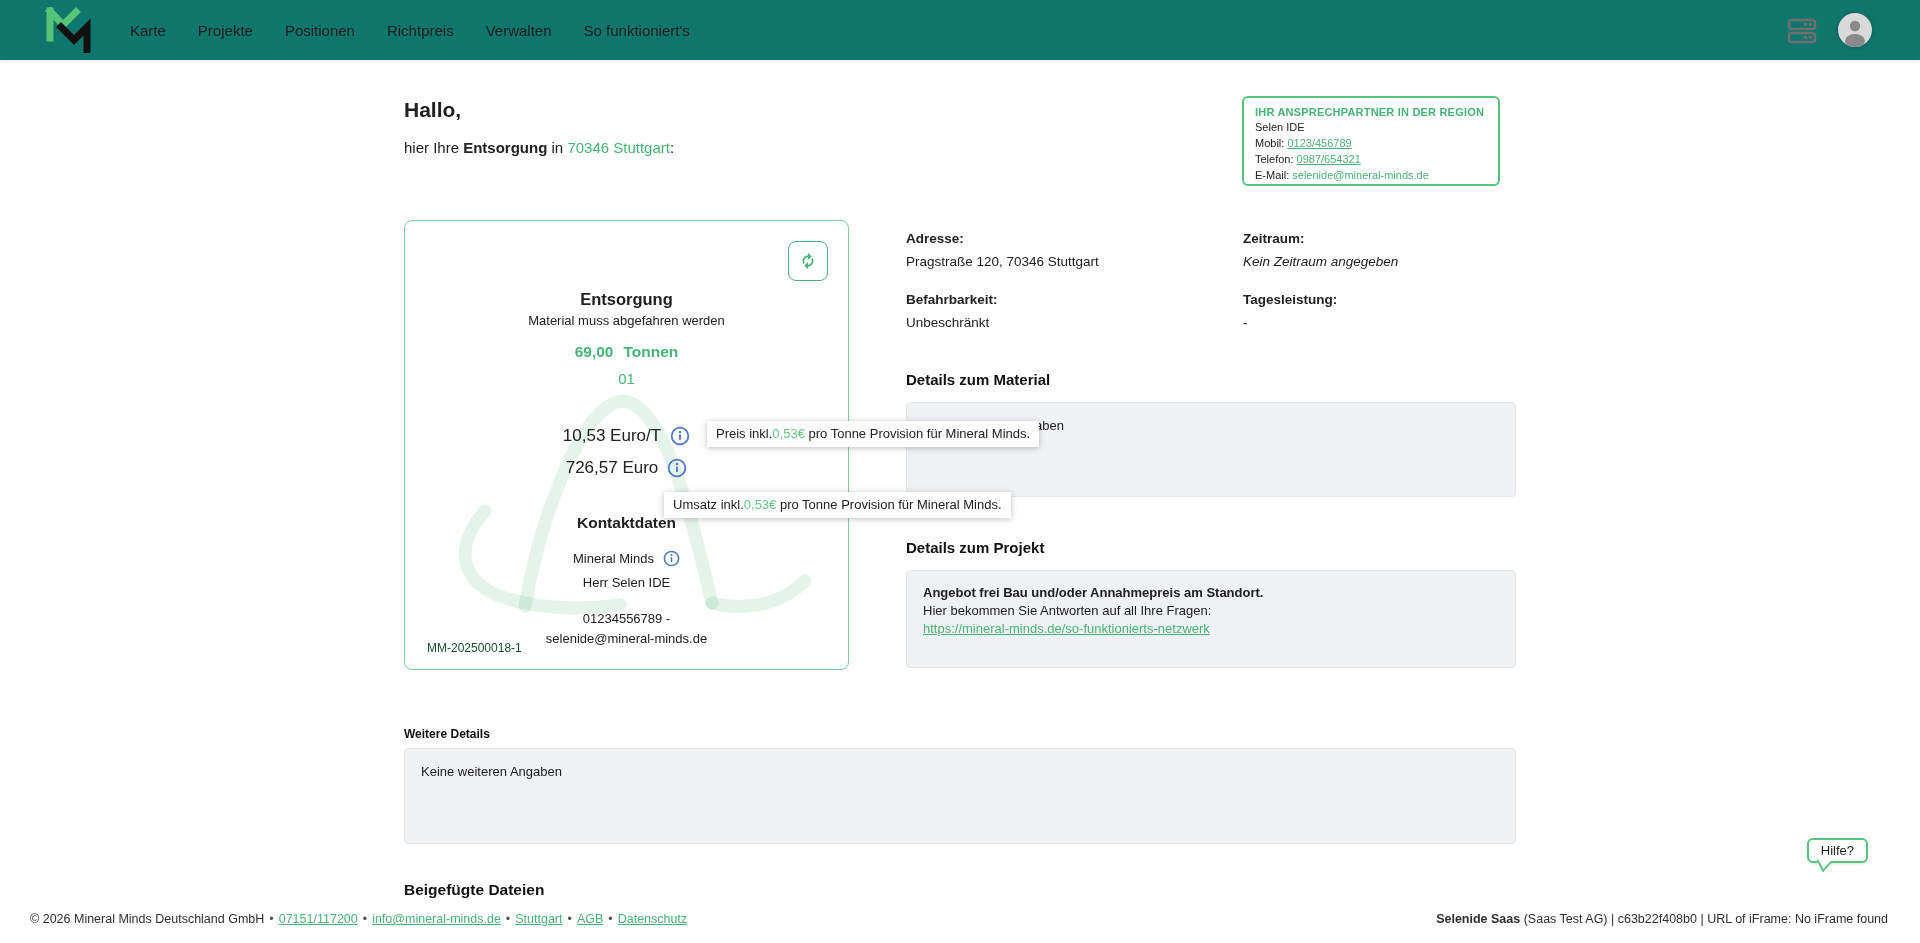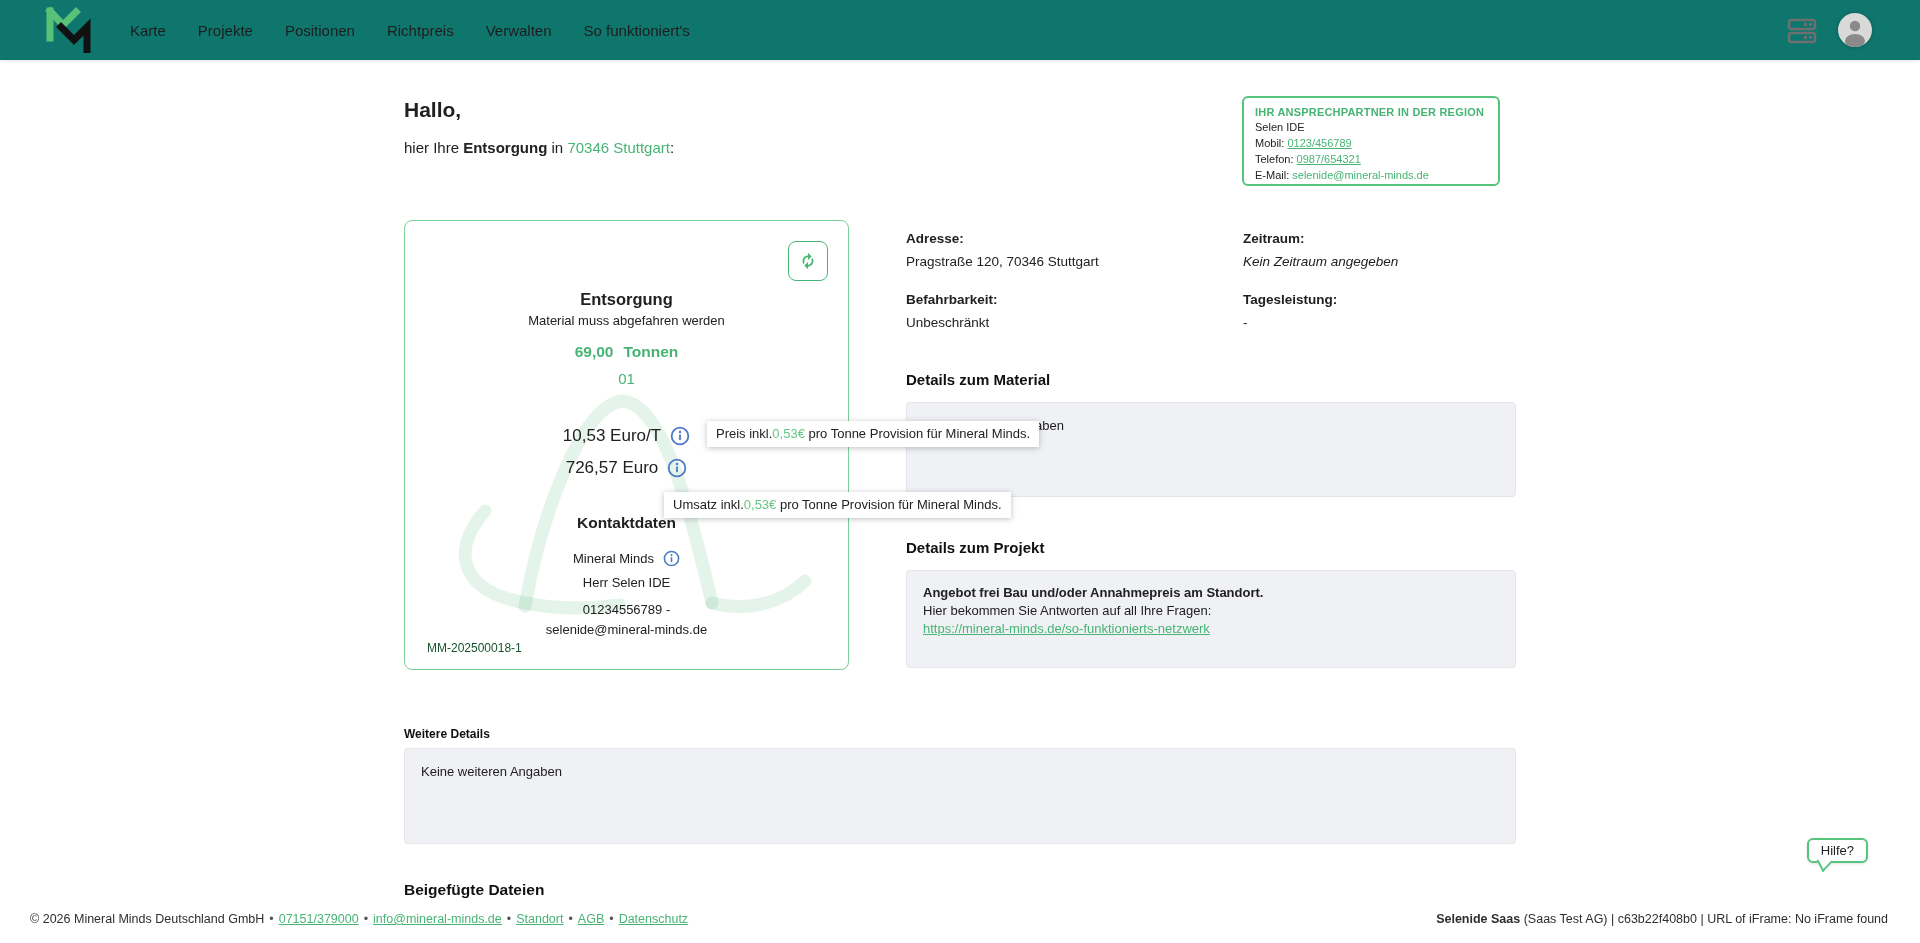--- a/index.html
+++ b/index.html
@@ -55,21 +55,21 @@
   .card .amt{margin-top:13px;font-size:15.5px;line-height:19px;font-weight:700;color:var(--accent);z-index:1;}
   .card .amt .unit{margin-left:10px;}
   .card .pos{margin-top:9px;font-size:15px;line-height:18px;color:var(--accent);z-index:1;}
   .price-row{display:flex;align-items:center;font-size:17px;line-height:21px;font-weight:500;z-index:1;}
   .pr1{margin-top:37px;}
   .pr2{margin-top:11px;}
   .info-icon{margin-left:9px;display:flex;cursor:pointer;}
   .card h3{margin-top:35px;font-size:15.5px;line-height:19px;font-weight:700;z-index:1;}
   .comp-row{margin-top:18px;display:flex;align-items:center;font-size:13px;line-height:16px;z-index:1;}
   .card .cline{font-size:13px;line-height:16px;z-index:1;}
-  .cl1{margin-top:8px;} .cl2{margin-top:11px;} .cl3{margin-top:4px;}
+  .cl1{margin-top:8px;} .cl2{margin-top:20px;} .cl3{margin-top:4px;}
   .ref{position:absolute;left:22px;bottom:14px;font-size:12px;color:#14532d;}
 
   
   .right-col{position:absolute;top:158px;left:502px;width:610px;}
   .right-col h3,.sec-title{font-size:15px;line-height:20px;font-weight:700;color:#111;}
   .pi-grid{margin-top:12px;display:grid;grid-template-columns:337px 1fr;row-gap:20px;}
   .fld .lbl{font-size:13.5px;font-weight:700;line-height:18px;margin-bottom:5px;}
   .fld .val{font-size:13.5px;line-height:18px;}
   .fld .val.it{font-style:italic;}
   .h-mat{margin-top:38px;}
@@ -258,18 +258,18 @@
   <div class="gray-box wd-box">
     <span>Keine weiteren Angaben</span>
   </div>
   <h3 class="bf-title sec-title">Beigefügte Dateien</h3>
 </main>
 
 <div class="help-bubble"><span>Hilfe?</span></div>
 
 <footer>
   <div class="f-left">
-    <span>© 2026 Mineral Minds Deutschland GmbH</span><span class="dot">•</span><a>07151/379000</a><span class="dot">•</span><a>info@mineral-minds.de</a><span class="dot">•</span><a>Standort</a><span class="dot">•</span><a>AGB</a><span class="dot">•</span><a>Datenschutz</a>
+    <span>© 2026 Mineral Minds Deutschland GmbH</span><span class="dot">•</span><a>07151/117200</a><span class="dot">•</span><a>info@mineral-minds.de</a><span class="dot">•</span><a>Stuttgart</a><span class="dot">•</span><a>AGB</a><span class="dot">•</span><a>Datenschutz</a>
   </div>
   <div class="f-right">
     <b>Selenide Saas</b><span> (Saas Test AG) | c63b22f408b0 | URL of iFrame: No iFrame found</span>
   </div>
 </footer>
 
 </body></html>

